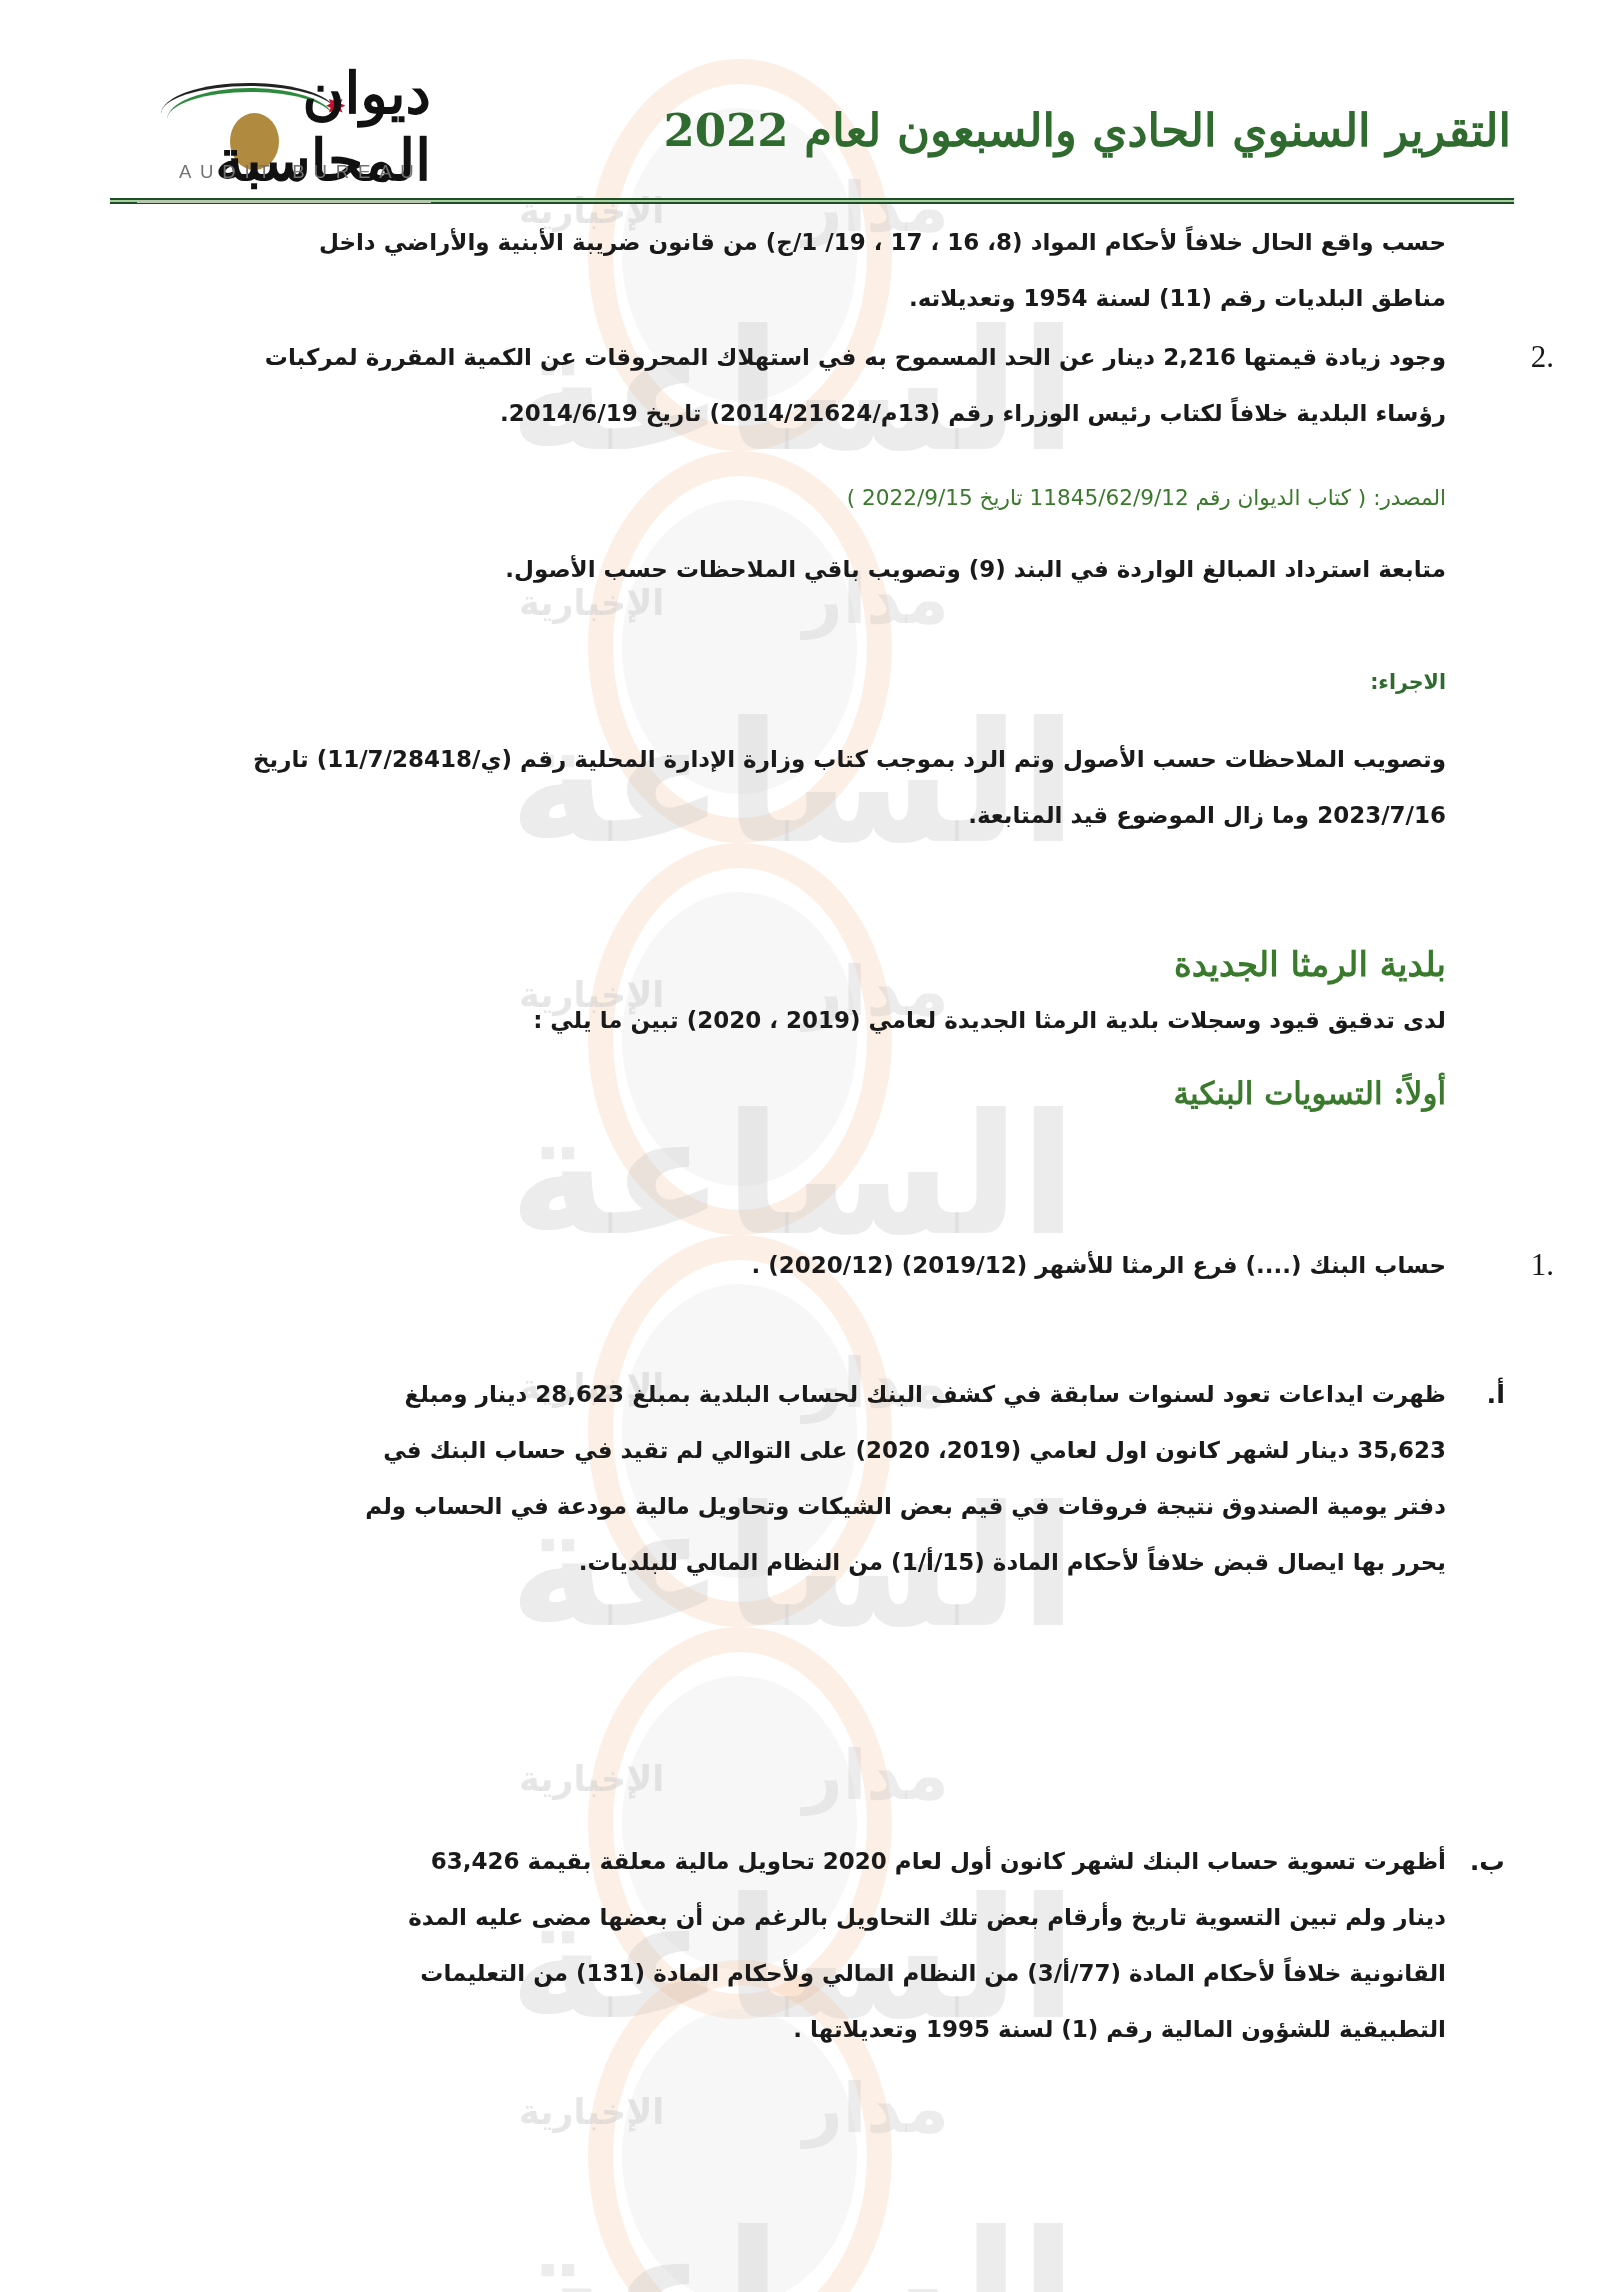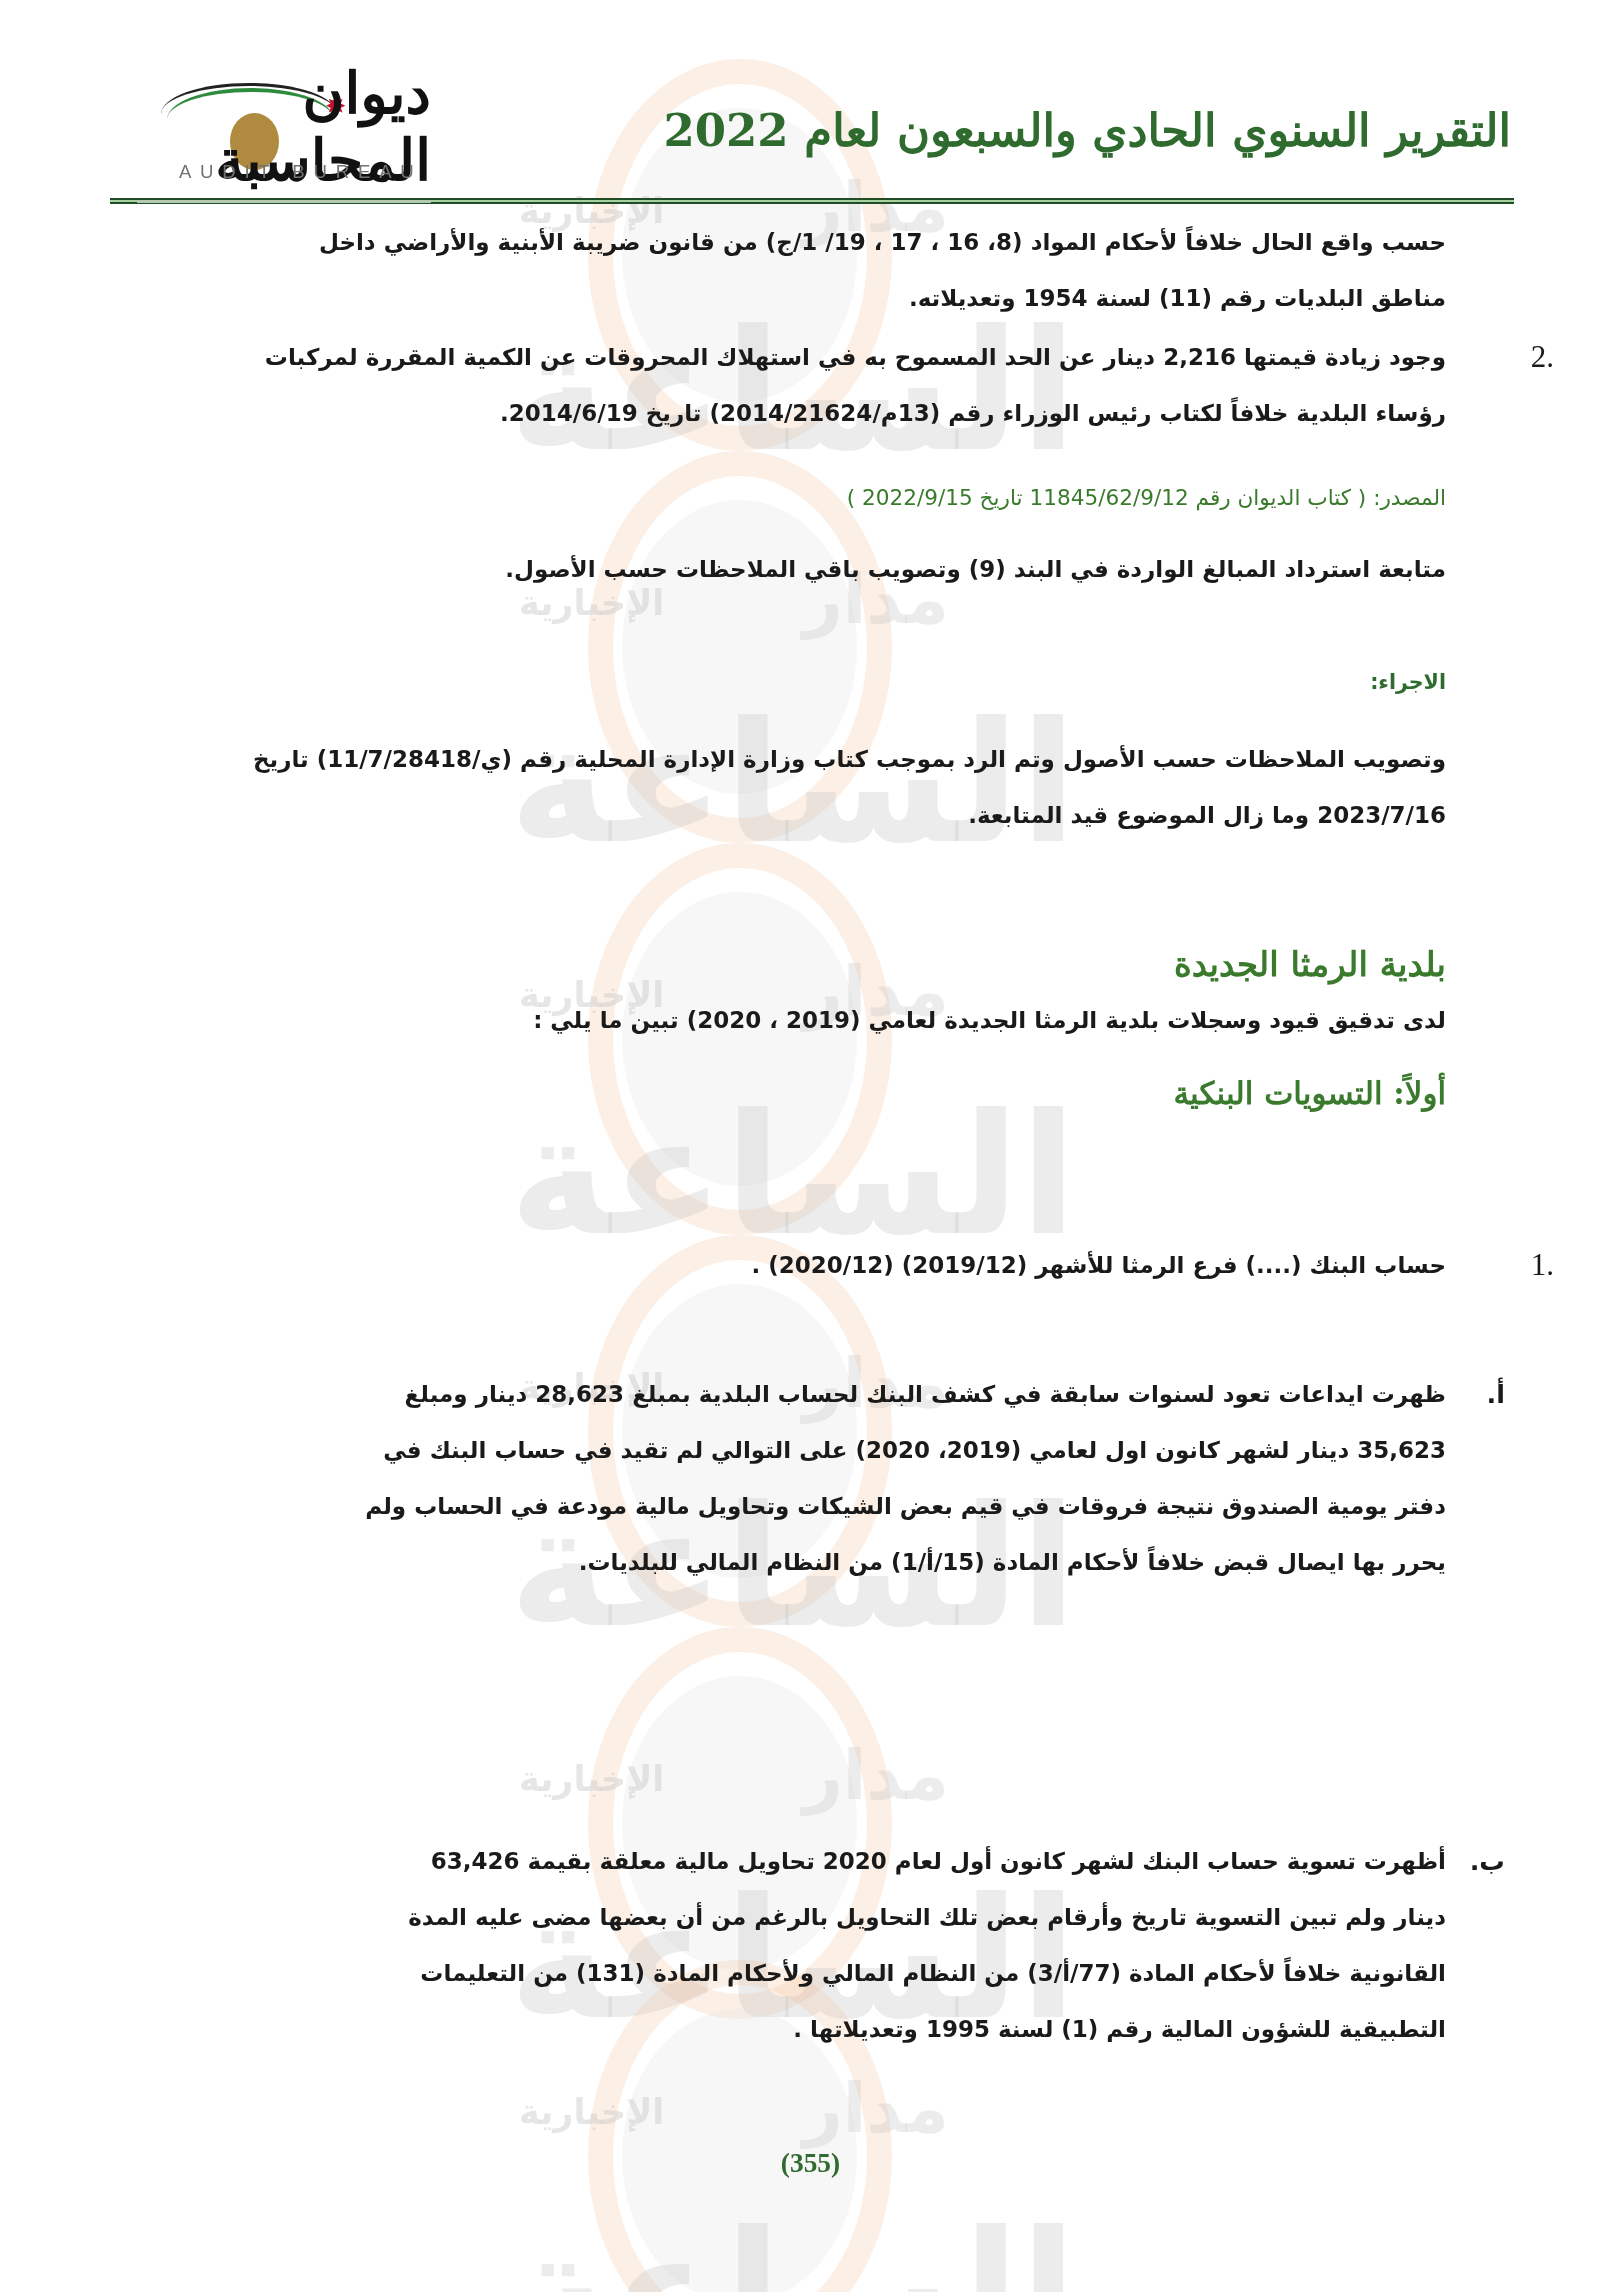--- a/index.html
+++ b/index.html
@@ -158,15 +158,14 @@
   </div>
 
   <div class="content item" style="top:1441px;">
     <span class="marker-letter">ب.</span>
     <p class="p">أظهرت تسوية حساب البنك لشهر كانون أول لعام 2020 تحاويل مالية معلقة بقيمة 63,426</p>
     <p class="p">دينار ولم تبين التسوية تاريخ وأرقام بعض تلك التحاويل بالرغم من أن بعضها مضى عليه المدة</p>
     <p class="p">القانونية خلافاً لأحكام المادة (77/أ/3) من النظام المالي ولأحكام المادة (131) من التعليمات</p>
     <p class="p">التطبيقية للشؤون المالية رقم (1) لسنة 1995 وتعديلاتها .</p>
   </div>
 
-  <div class="page-number">(355)</div>
 </div>
 
 
 </body></html>

